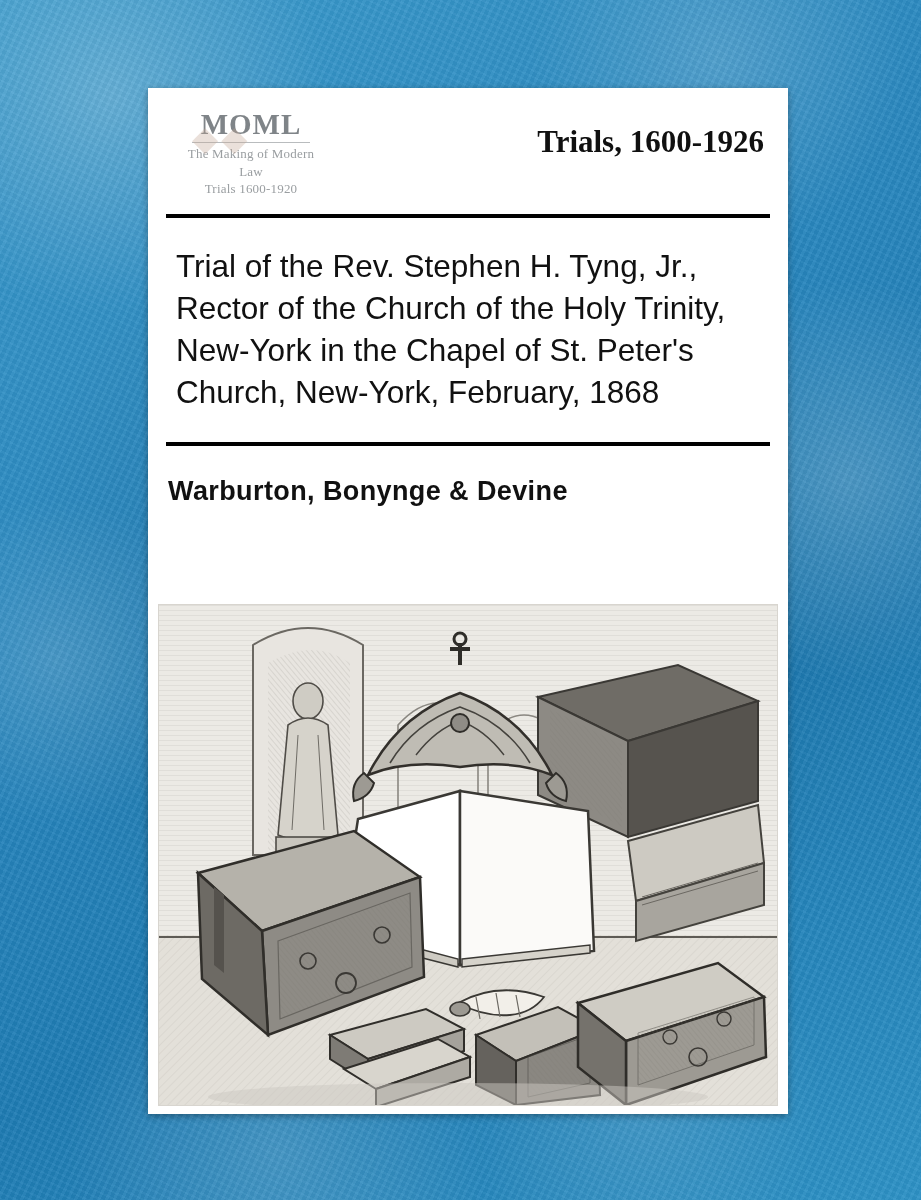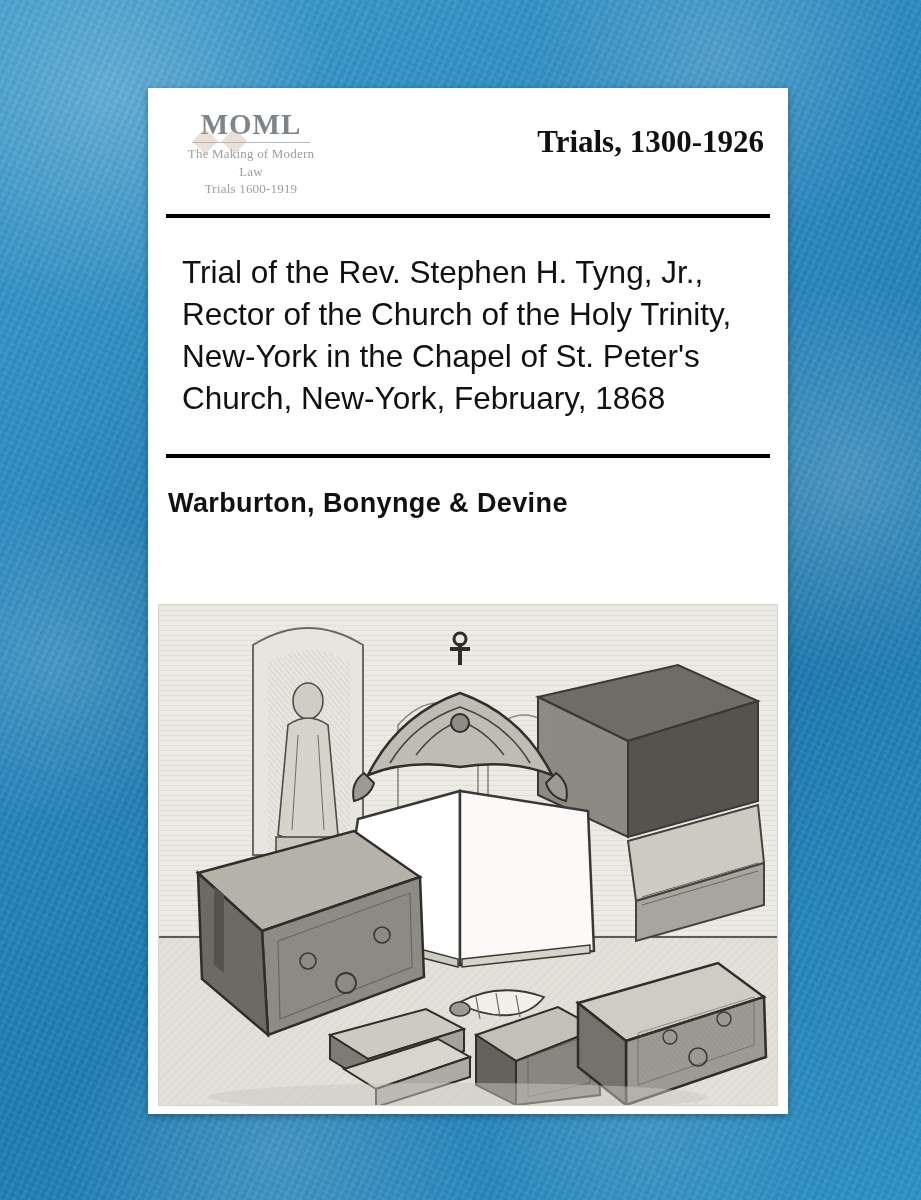--- a/index.html
+++ b/index.html
@@ -116,21 +116,21 @@
   }
 
   .title-block {
     padding: 22px 26px 22px 22px;
   }
   .book-title {
     font-family: "Liberation Sans", sans-serif;
     font-size: 31.5px;
     line-height: 1.33;
     color: #111;
-    margin: 12px;
+    margin: 6px;
     font-weight: normal;
   }
 
   .author-block {
     padding: 30px 20px 30px 20px;
     text-align: left;
   }
   .author {
     font-family: "Liberation Sans", sans-serif;
     font-size: 27px;
@@ -157,24 +157,24 @@
 
 <div class="bg"></div>
 
 <div class="cover">
 
   <div class="header-block">
     <div class="moml-logo">
       <div class="moml-word">MOML</div>
       <div class="moml-rule"></div>
       <div class="moml-sub">The Making of Modern Law</div>
-      <div class="moml-sub">Trials 1600-1919</div>
+      <div class="moml-sub">Trials 1600-1920</div>
     </div>
     <div class="moml-ghost">◆◆</div>
-    <div class="series-label">Trials, 1300-1926</div>
+    <div class="series-label">Trials, 1600-1926</div>
   </div>
 
   <div class="rule"></div>
 
   <div class="title-block">
     <h1 class="book-title">Trial of the Rev. Stephen H. Tyng, Jr., Rector of the Church of the Holy Trinity, New-York in the Chapel of St. Peter's Church, New-York, February, 1868</h1>
   </div>
 
   <div class="rule"></div>
 

